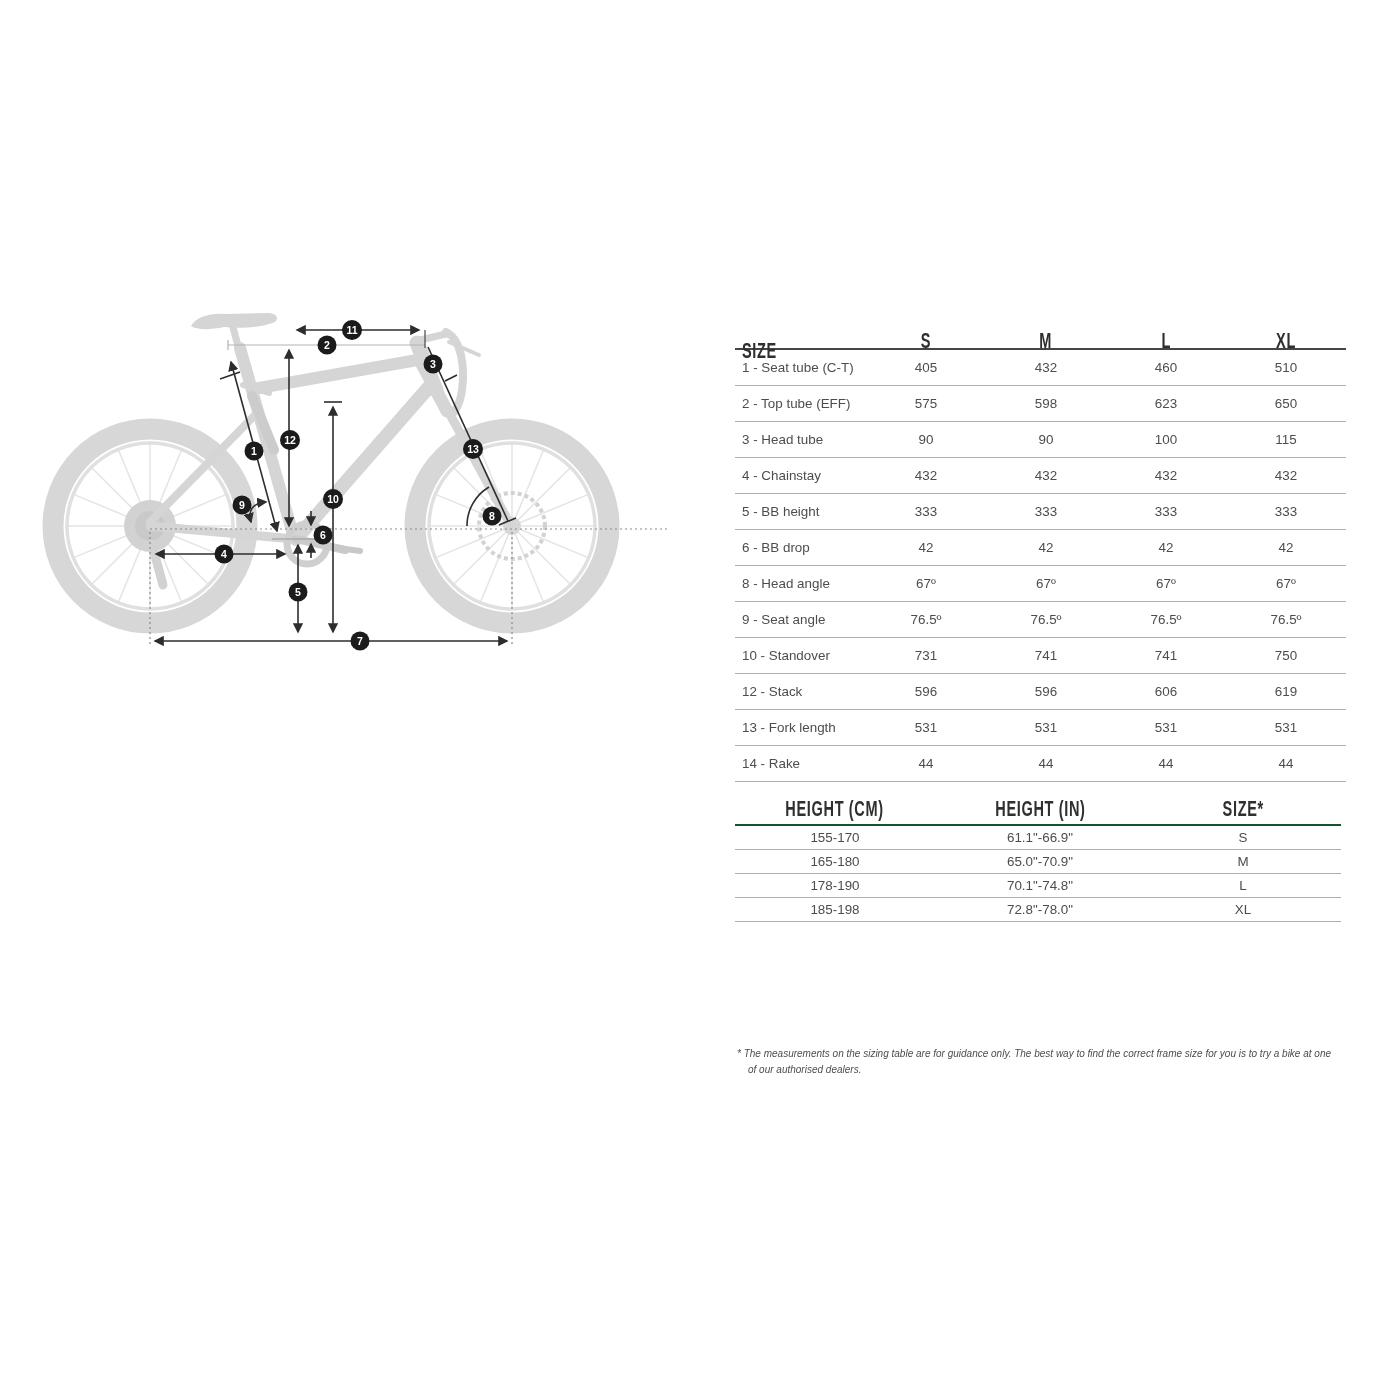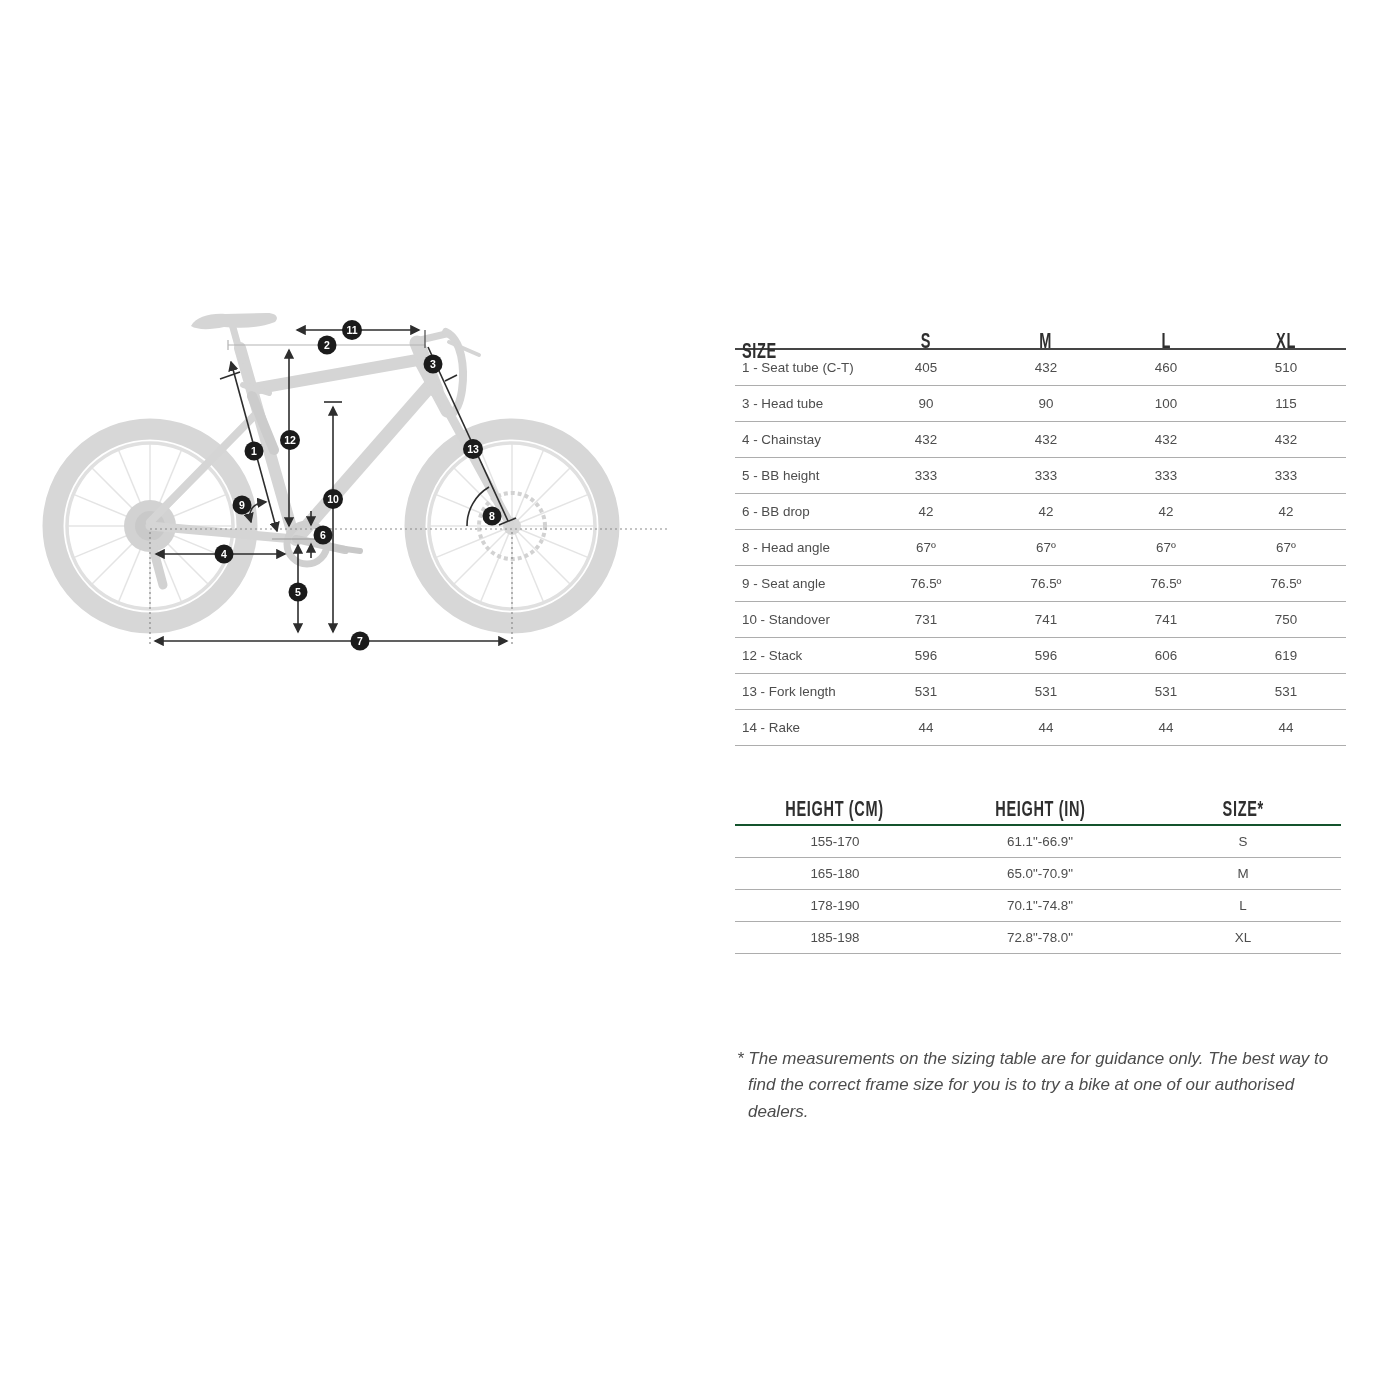--- a/index.html
+++ b/index.html
@@ -20,35 +20,35 @@
     display:grid; grid-template-columns:131px 120px 120px 120px 120px;
     height:36px; align-items:center; border-bottom:1px solid #adadad;
   }
   .height-table { position:absolute; left:735px; top:794px; width:606px; }
   .ht-head {
     display:grid; grid-template-columns:200px 210px 196px;
     height:32px; align-items:center; border-bottom:2px solid #14532d;
   }
   .ht-row {
     display:grid; grid-template-columns:200px 210px 196px;
-    height:32px; align-items:center; border-bottom:1px solid #adadad;
+    height:24px; align-items:center; border-bottom:1px solid #adadad;
   }
   .cell { font-size:13.4px; color:#4d4d4d; text-align:center; white-space:nowrap; }
   .cell.label { text-align:left; padding-left:7px; }
   .cond {
     display:inline-block; transform:scaleX(0.66); transform-origin:50% 50%;
     font-weight:700; font-size:22px; letter-spacing:1px; color:#2f2f2f; white-space:nowrap;
   }
   .cond.left { transform-origin:0 50%; }
   .head-cell { text-align:center; }
   .head-cell.left { text-align:left; padding-left:7px;margin-top:20px; }
 
   .footnote {
     position:absolute; left:737px; top:1046px; width:602px;
-    font-size:17px; font-style:italic; color:#4c4c4c; line-height:1.55;
+    font-size:10px; font-style:italic; color:#4c4c4c; line-height:1.55;
     padding-left:11px; text-indent:-11px;
   }
 </style>
 </head>
 <body>
 
 <div class="page">
 
   <svg class="diagram" width="660" height="410" viewBox="30 290 660 410" xmlns="http://www.w3.org/2000/svg">
     <defs>
@@ -209,20 +209,27 @@
     <div>
 
         <div class="st-row">
           <div class="cell label">1 - Seat tube (C-T)</div>
           <div class="cell">405</div>
           <div class="cell">432</div>
           <div class="cell">460</div>
           <div class="cell">510</div>
         </div>
 
+        <div class="st-row">
+          <div class="cell label">2 - Top tube (EFF)</div>
+          <div class="cell">575</div>
+          <div class="cell">598</div>
+          <div class="cell">623</div>
+          <div class="cell">650</div>
+        </div>
 
         <div class="st-row">
           <div class="cell label">3 - Head tube</div>
           <div class="cell">90</div>
           <div class="cell">90</div>
           <div class="cell">100</div>
           <div class="cell">115</div>
         </div>
 
         <div class="st-row">

